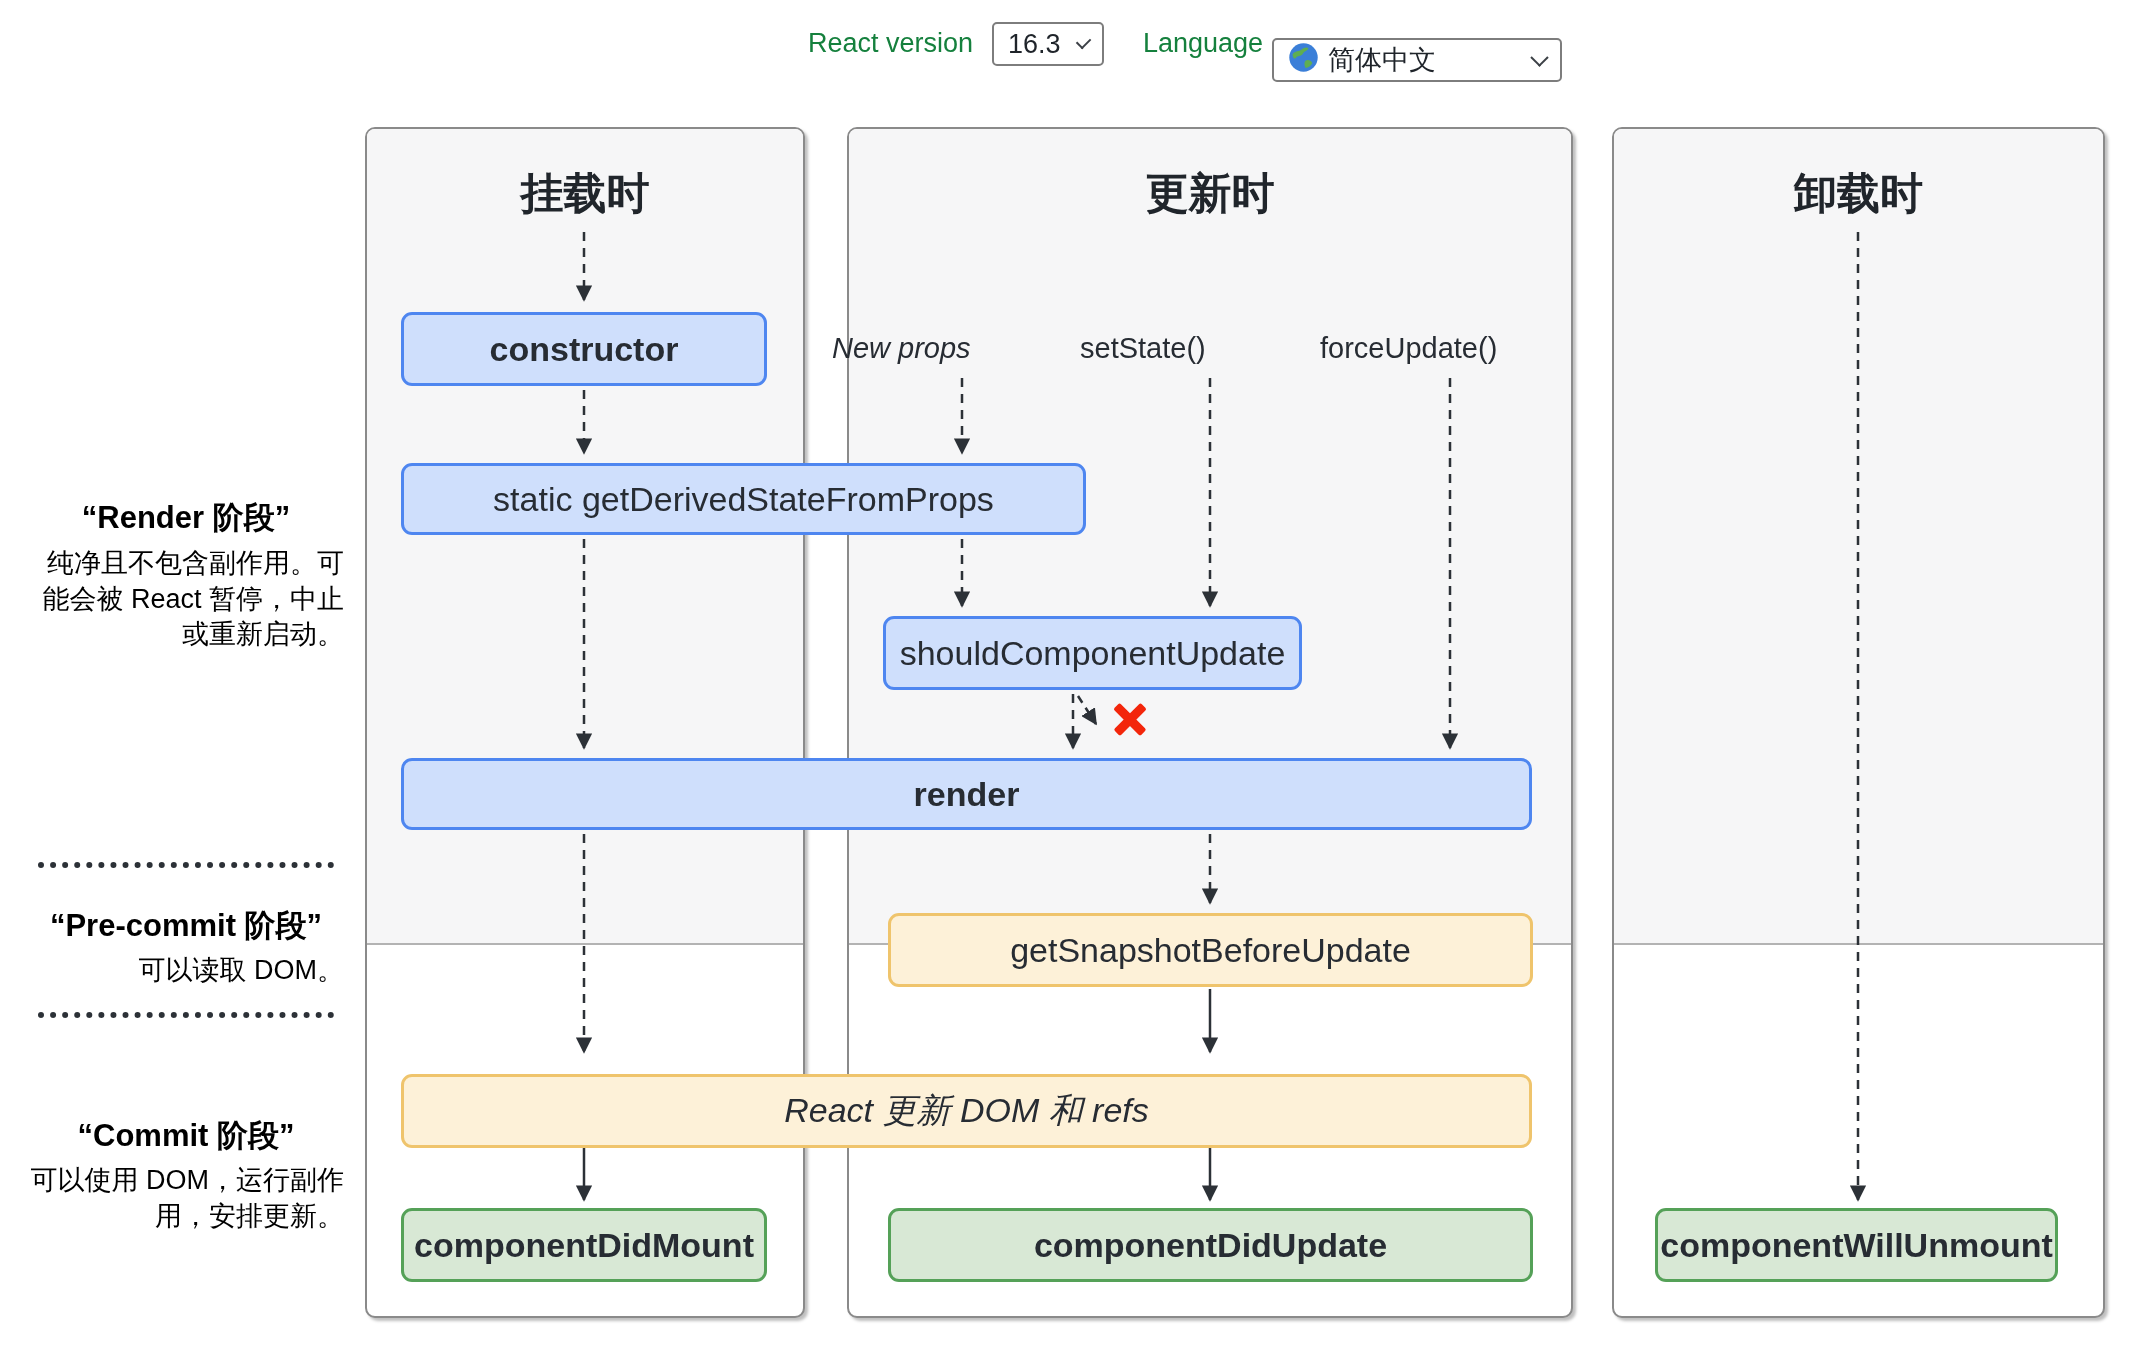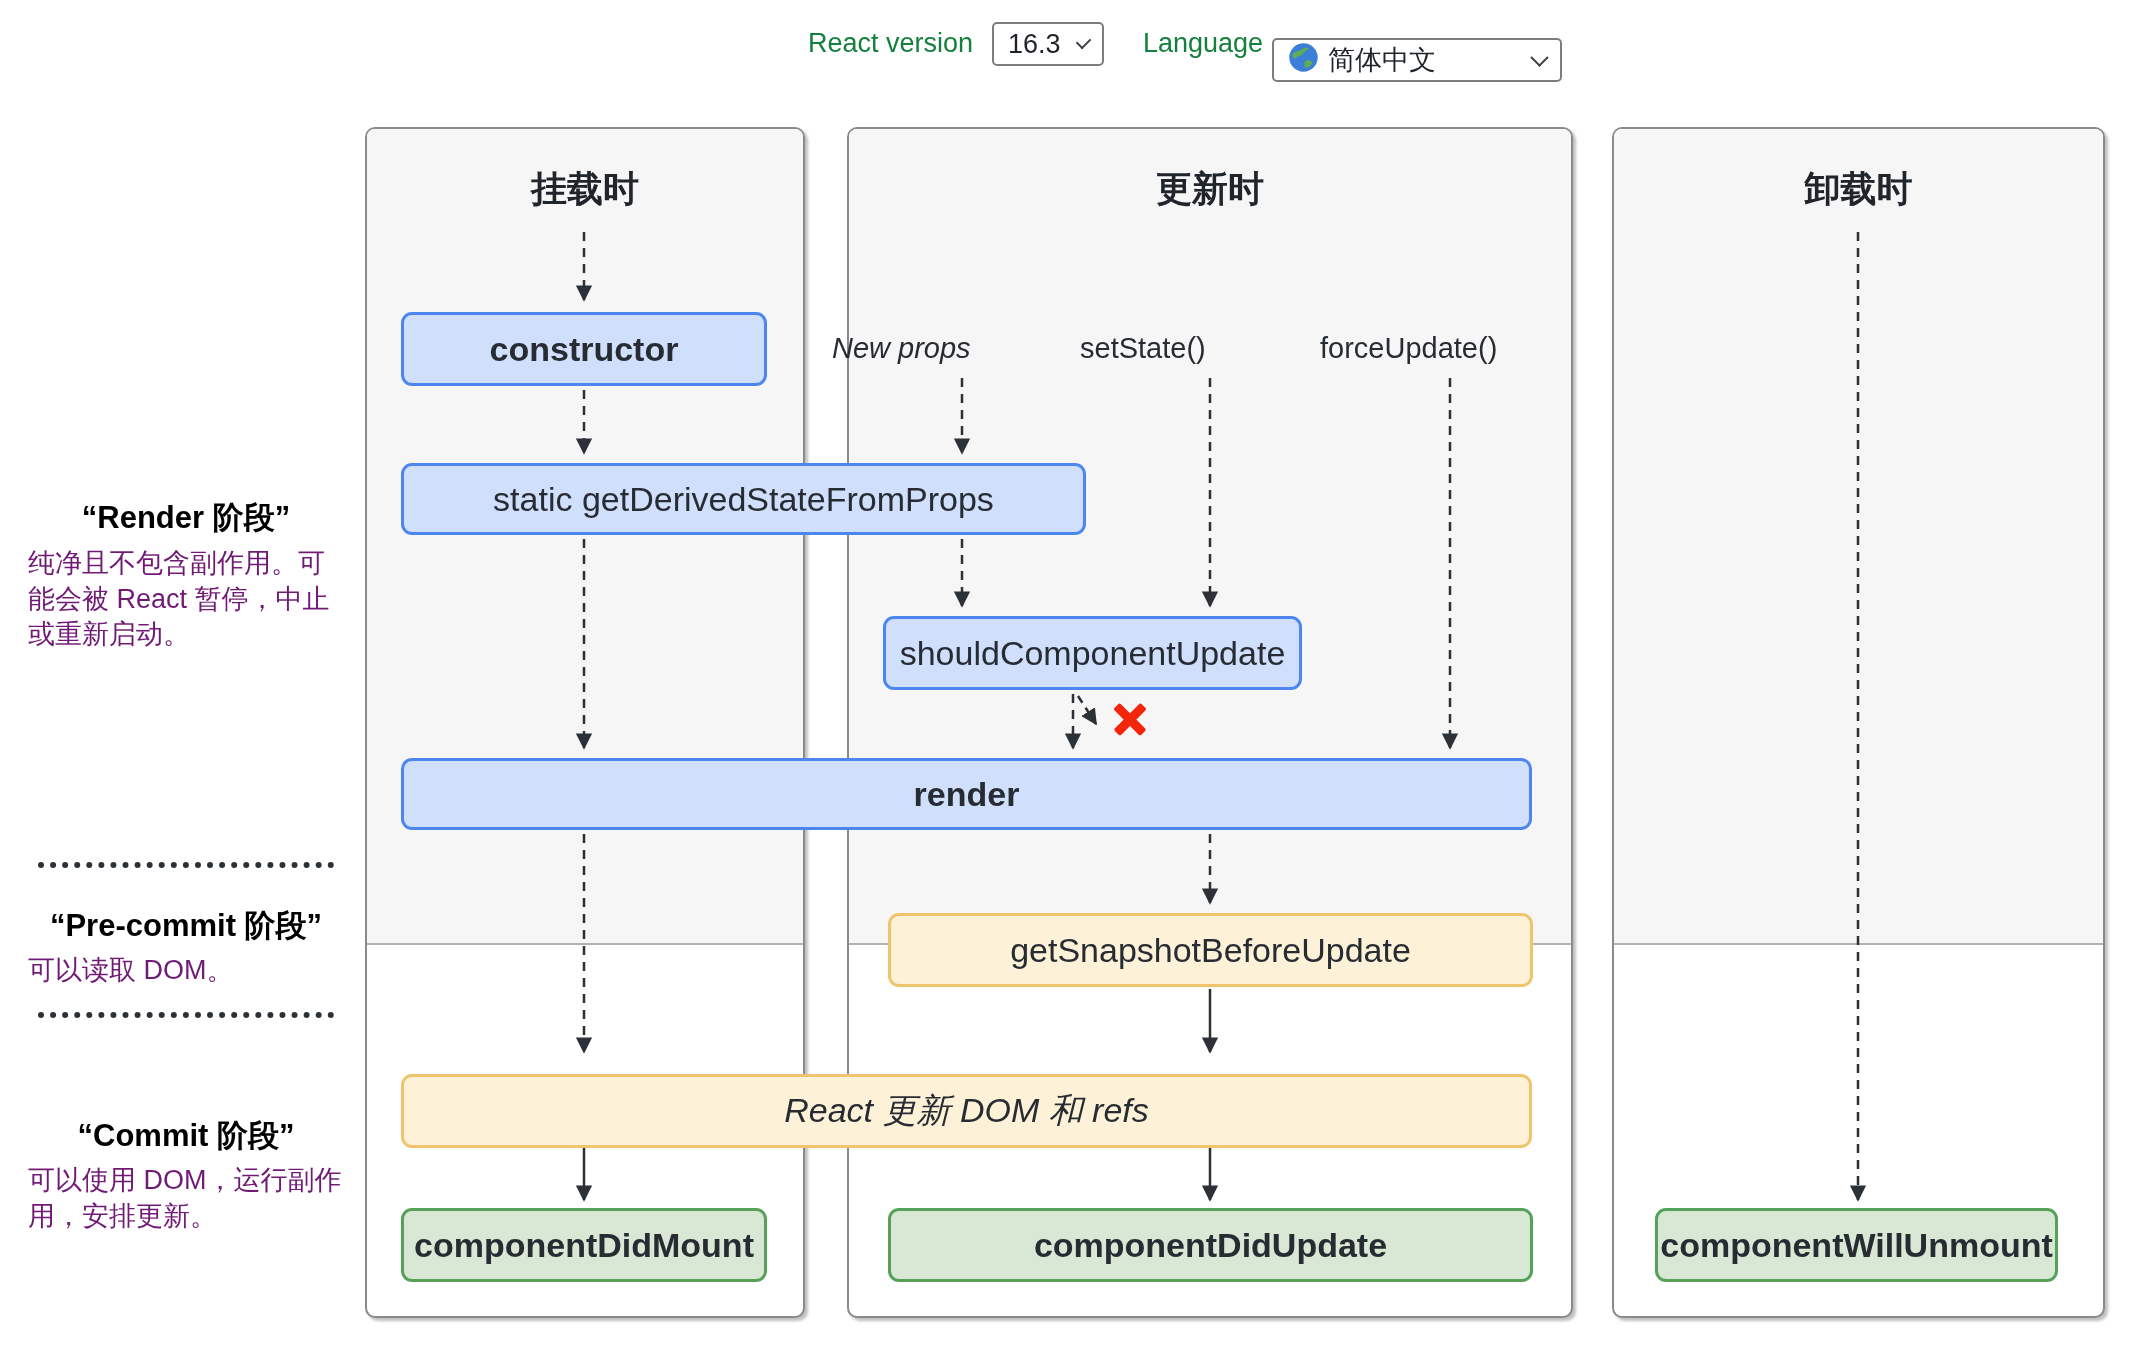--- a/index.html
+++ b/index.html
@@ -18,29 +18,29 @@
   
   .tb-label{position:absolute;font-size:27px;color:#15803d;line-height:42px;top:22px;}
   .select{position:absolute;top:22px;height:44px;border:2px solid #7d7d7d;border-radius:5px;
           background:#fff;display:flex;align-items:center;padding:0 14px;font-size:27px;color:#1f242a;cursor:pointer;}
   .select .chev{width:13px;height:13px;border-right:2.5px solid #3c4046;border-bottom:2.5px solid #3c4046;
           transform:rotate(45deg) translate(-2px,-2px);margin-left:auto;}
   .select .val{margin-right:18px;display:flex;align-items:flex-start;gap:9px;}
 
   
   .phase-title{position:absolute;width:316px;left:28px;text-align:center;font-weight:bold;font-size:31px;color:#000000;}
-  .phase-desc{position:absolute;width:316px;left:28px;text-align:left;font-size:27px;line-height:1.32;color:#701a75;}
+  .phase-desc{position:absolute;width:316px;left:28px;text-align:right;font-size:27px;line-height:1.32;color:#000000;}
   .dotted-sep{position:absolute;left:38px;width:296px;height:0;border-top:6px dotted #2c3137;}
 
   
   .col{position:absolute;top:127px;height:1191px;background:#fff;border:2px solid var(--col-border);
        border-radius:10px;box-shadow:3px 3px 3px rgba(0,0,0,.25);}
   .col-gray{position:absolute;left:0;right:0;top:0;height:816px;background:var(--col-gray);
        border-bottom:2px solid var(--divider);border-radius:8px 8px 0 0;}
-  .col-title{position:absolute;left:0;right:0;top:36px;text-align:center;font-size:36px;font-weight:600;color:#20252b;}
+  .col-title{position:absolute;left:0;right:0;top:36px;text-align:center;font-size:43px;font-weight:600;color:#20252b;}
 
   
   .node{position:absolute;display:flex;align-items:center;justify-content:center;
         border-radius:11px;border:3px solid;font-size:34px;z-index:3;color:#272c33;}
   .node.blue{background:var(--blue-fill);border-color:var(--blue-border);}
   .node.yellow{background:var(--yellow-fill);border-color:var(--yellow-border);}
   .node.green{background:var(--green-fill);border-color:var(--green-border);}
   .bold{font-weight:bold}
   .italic{font-style:italic}
 

